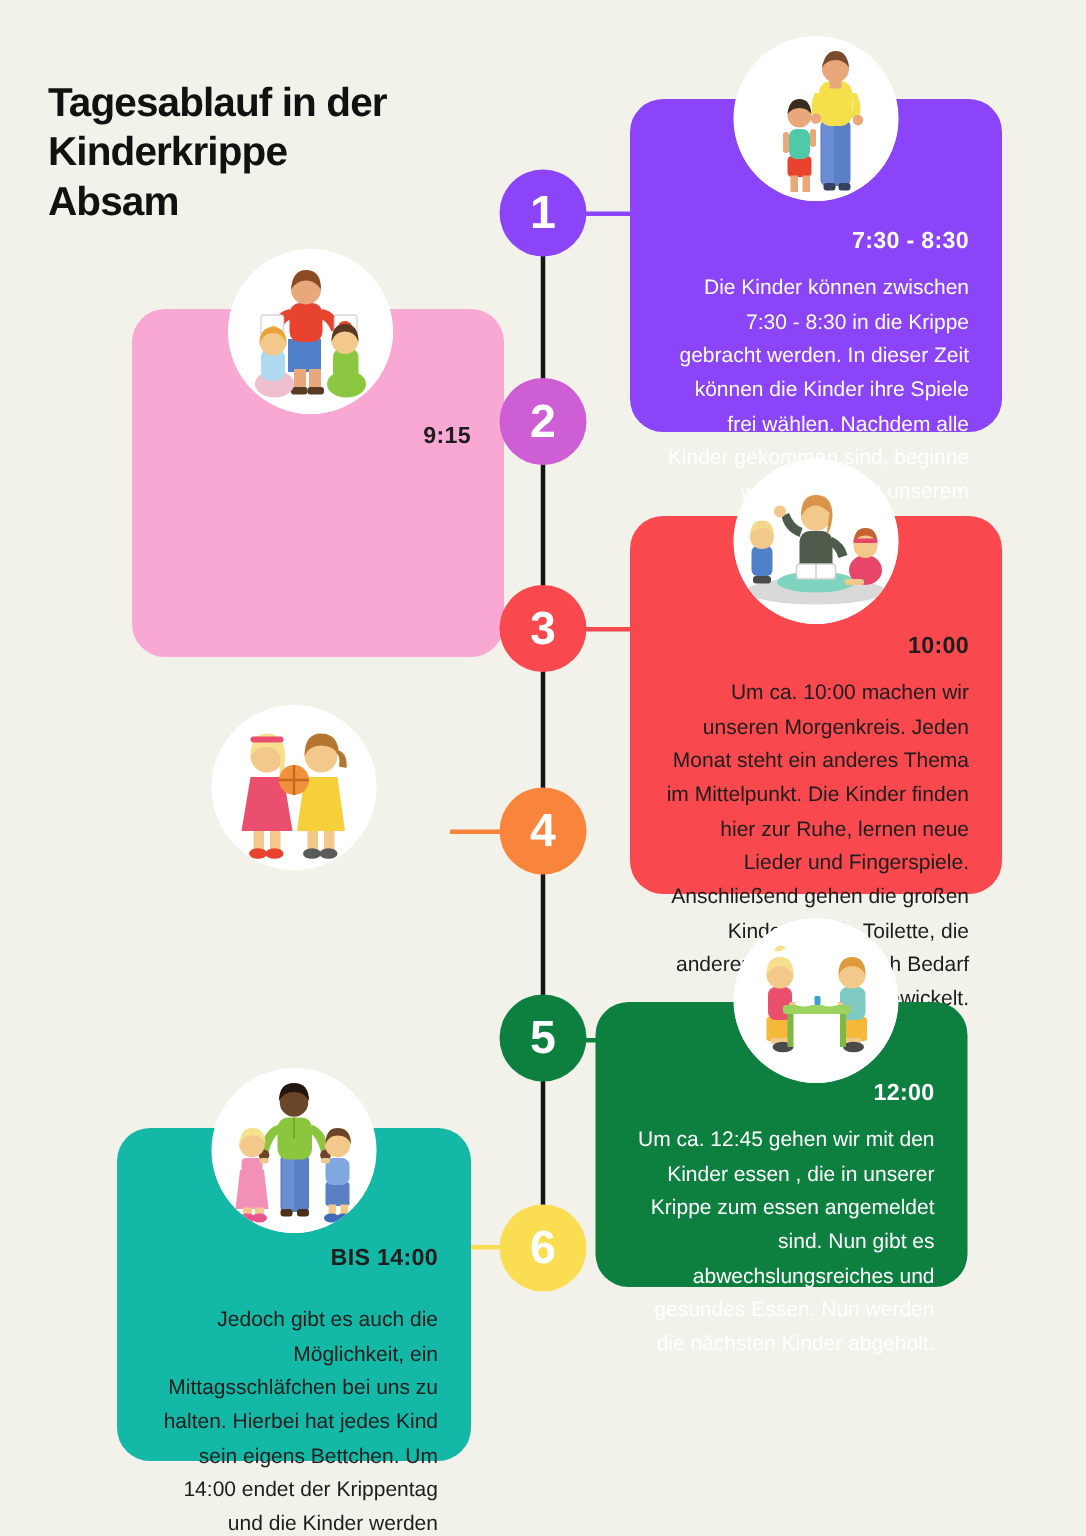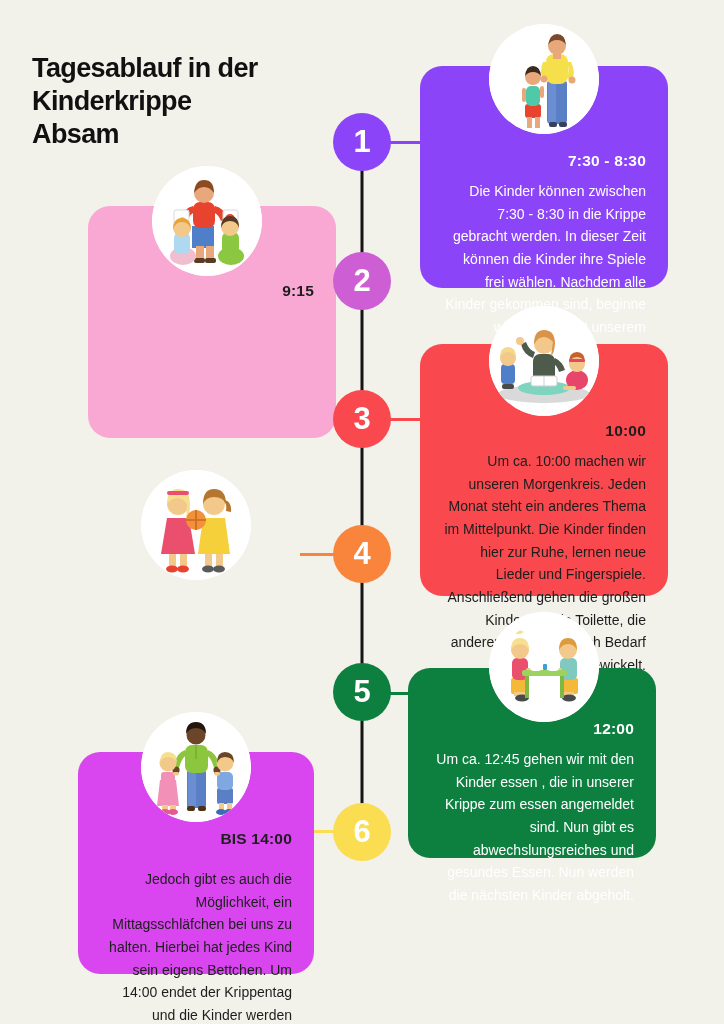--- a/index.html
+++ b/index.html
@@ -212,21 +212,21 @@
       </g>
       <circle cx="55" cy="50" r="10" fill="#f2913c"></circle>
       <path d="M45 50 h20 M55 40 v20" stroke="#c76a1e" stroke-width="1.6" fill="none"></path>
     </svg>
   </div>
   <div class="node" style="top:525px; background:#f9843c;">
     <span>4</span>
   </div>
 
   <div class="stub" style="left: 390px; top: 692px; width: 34px; background: rgb(13, 128, 64);"></div>
-  <div class="card light" style="left: 408px; top: 668px; width: 248px; height: 190px; padding-top: 52px; background: rgb(13, 128, 64);">
+  <div class="card light" style="left: 397px; top: 668px; width: 248px; height: 190px; padding-top: 52px; background: rgb(13, 128, 64);">
     <div class="time">12:00</div>
     <div class="body" style="margin-top:10px;">Um ca. 12:45 gehen wir mit den Kinder essen , die in unserer Krippe zum essen angemeldet sind. Nun gibt es abwechslungsreiches und gesundes Essen. Nun werden die nächsten Kinder abgeholt.</div>
   </div>
   <div class="avatar" style="left:489px; top:612px; width:110px; height:110px;">
     <svg viewBox="0 0 110 110">
       <circle cx="55" cy="55" r="55" fill="#ffffff"></circle>
       <g>
         <rect x="22" y="66" width="17" height="16" rx="2" fill="#f5b93a"></rect>
         <rect x="23" y="46" width="16" height="22" rx="5" fill="#ea4f6e"></rect>
         <circle cx="31" cy="38" r="9" fill="#f3c98b"></circle>
@@ -251,21 +251,21 @@
       <ellipse cx="47" cy="57" rx="6" ry="2" fill="#ffffff"></ellipse>
       <ellipse cx="64" cy="57" rx="6" ry="2" fill="#ffffff"></ellipse>
       <rect x="54" y="52" width="4" height="6" rx="1" fill="#3f9fd0"></rect>
     </svg>
   </div>
   <div class="node" style="top:663px; background:#0d8040;">
     <span>5</span>
   </div>
 
   <div class="stub" style="left: 300px; top: 830px; width: 34px; background: rgb(251, 221, 81);"></div>
-  <div class="card dark" style="left: 78px; top: 752px; width: 236px; height: 222px; padding-top: 78px; background: #d946ef;">
+  <div class="card dark" style="left: 78px; top: 752px; width: 236px; height: 222px; padding-top: 78px; background: #14b8a6;">
     <div class="time">BIS 14:00</div>
     <div class="body" style="margin-top:20px;">Jedoch gibt es auch die Möglichkeit, ein Mittagsschläfchen bei uns zu halten. Hierbei hat jedes Kind sein eigens Bettchen. Um 14:00 endet der Krippentag und die Kinder werden abgeholt.</div>
   </div>
   <div class="avatar" style="left:141px; top:712px; width:110px; height:110px;">
     <svg viewBox="0 0 110 110">
       <circle cx="55" cy="55" r="55" fill="#ffffff"></circle>
       <g>
         <rect x="46" y="58" width="19" height="38" fill="#5b7fc4" rx="3"></rect>
         <rect x="47" y="58" width="8" height="38" fill="#6b8ed2" rx="3"></rect>
         <rect x="44" y="33" width="23" height="28" rx="7" fill="#8cc63f"></rect>

